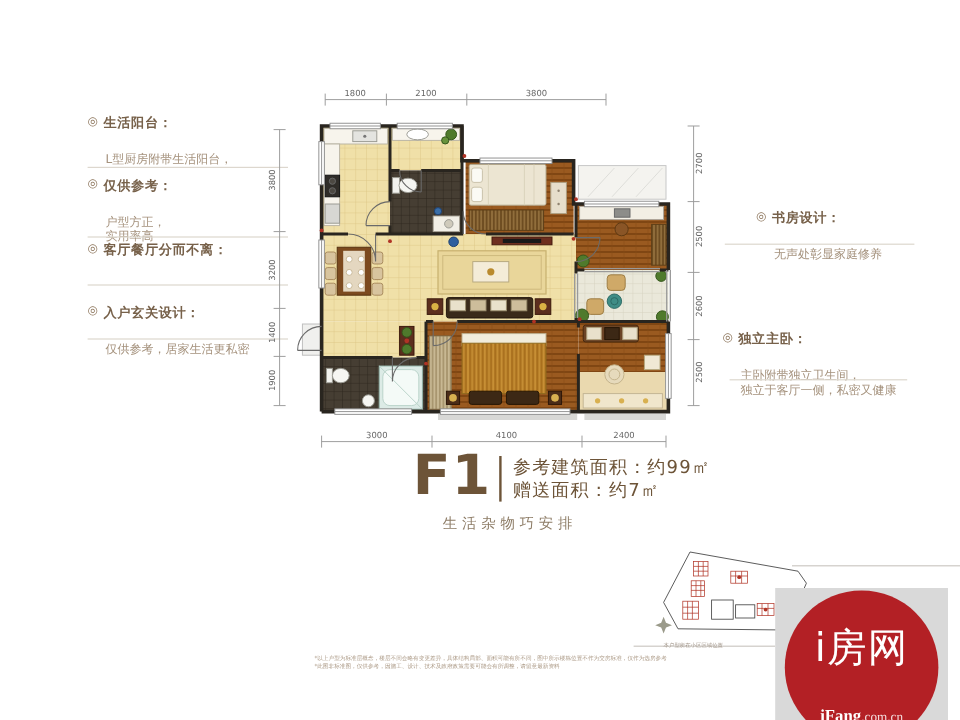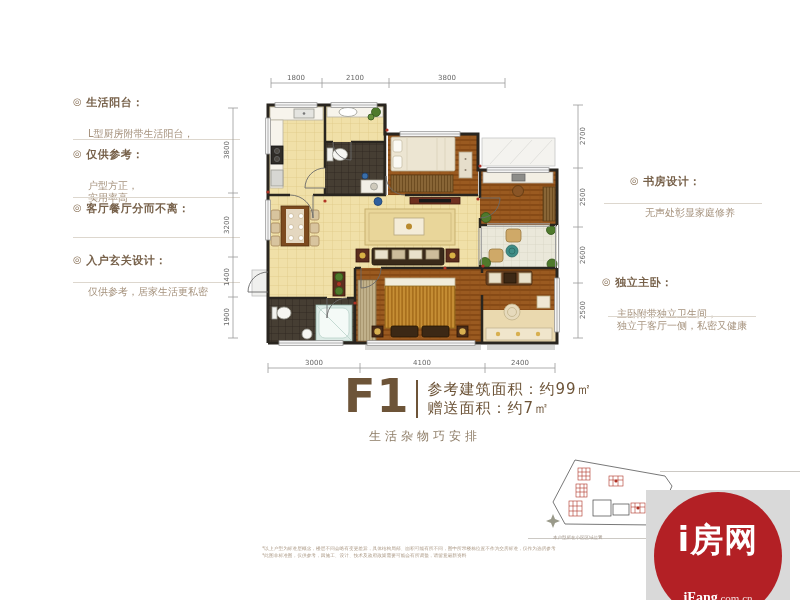--- a/index.html
+++ b/index.html
@@ -21,21 +21,21 @@
          font-size:12px;letter-spacing:4px;color:#8d7c66;}
   
   .disc{position:absolute;left:262px;top:545px;width:740px;font-size:10px;line-height:15px;
         color:#ab9985;transform:scale(.47);transform-origin:0 0;white-space:nowrap;}
   
   .logo{position:absolute;left:646px;top:490px;width:144px;height:110px;background:#d9d9d9;
         overflow:hidden;z-index:5;}
   .logo .circle{position:absolute;left:8px;top:2px;width:128px;height:128px;border-radius:50%;
         background:#b32025;}
   .logo .zh{position:absolute;left:0;top:28px;width:100%;text-align:center;color:#fff;
-        font-size:33px;font-weight:bold;letter-spacing:1px;}
+        font-size:33px;font-weight:normal;letter-spacing:1px;}
   .logo .en{position:absolute;left:0;top:100px;width:100%;text-align:center;color:#fff;font-size:14px;font-family:Liberation Serif, serif;}
   .logo .en .sfx{font-size:11px;color:rgba(255,255,255,.85);}
   .faint{position:absolute;border-top:1px solid #ccc9c4;height:0;}
 </style>
 </head>
 <body>
 
 <div class="ann" style="left:73px;top:95px;">
   <div class="t">
       <span class="bullet">◎</span>

